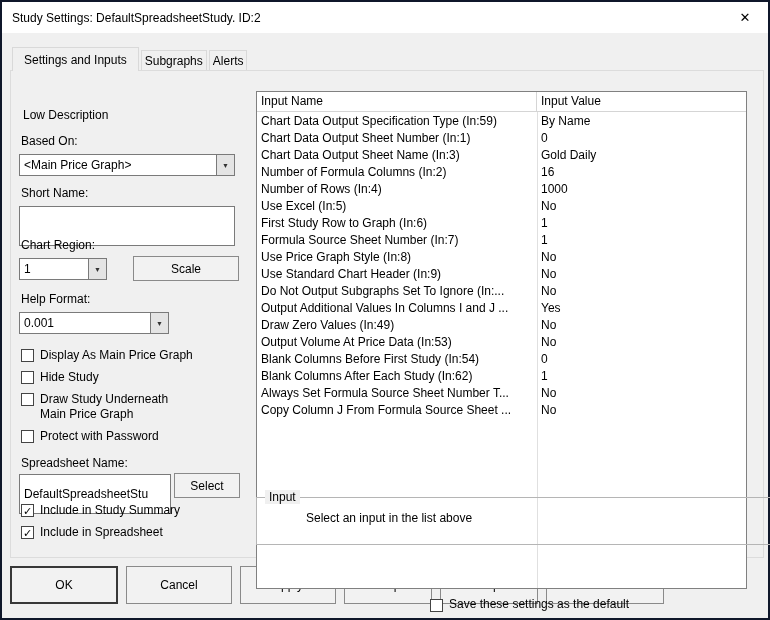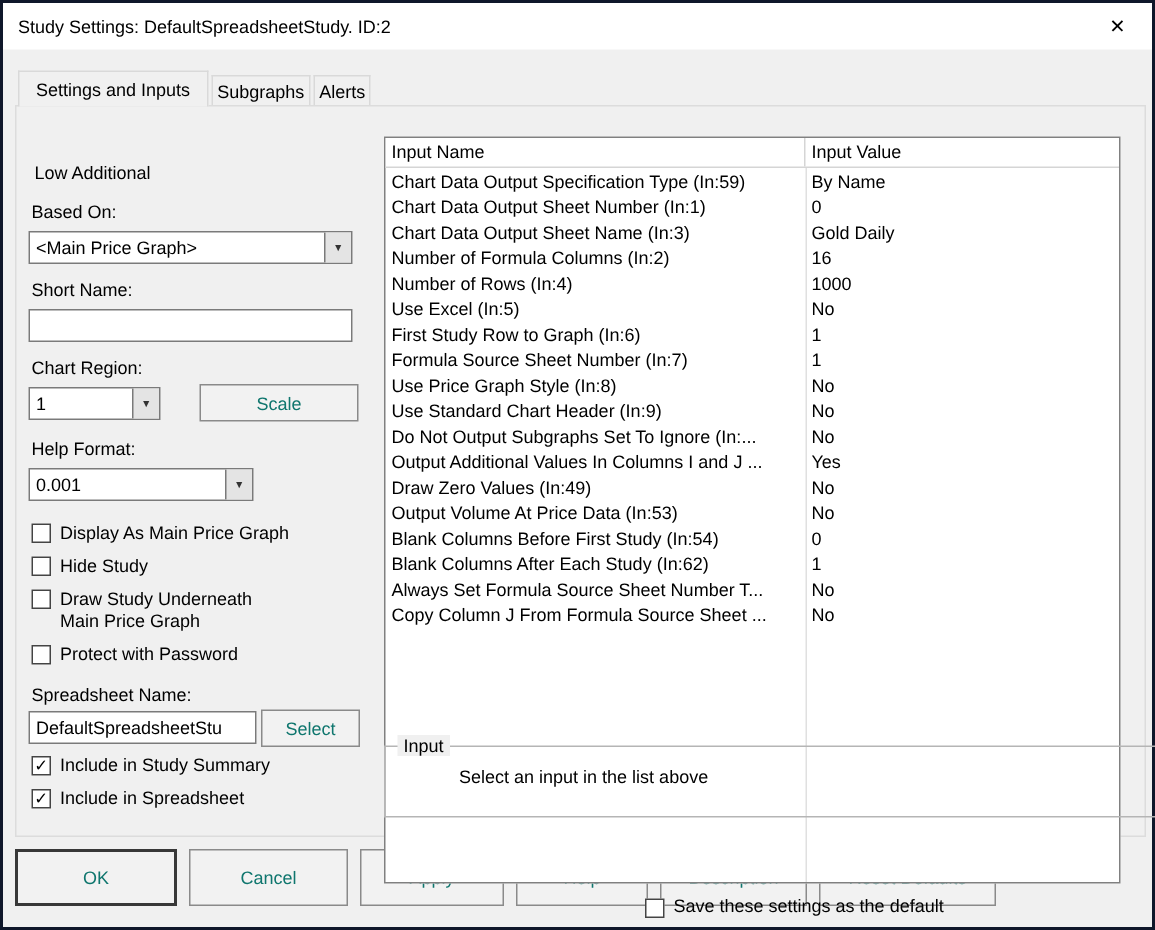--- a/index.html
+++ b/index.html
@@ -44,26 +44,26 @@
   .combo {
     position:absolute; height:22px; background:#fff; border:1px solid #7a7a7a;
     display:flex; align-items:center;
   }
   .combo .val { flex:1; padding-left:4px; white-space:nowrap; overflow:hidden; }
   .combo .arrow {
     width:18px; height:100%; border-left:1px solid #7a7a7a; background:#e4e4e4;
     display:flex; align-items:center; justify-content:center; font-size:7px; color:#333;
   }
   .txt {
-    position:absolute; height:22px; border:1px solid #7a7a7a; background:#fff;
+    position:absolute; height:40px; border:1px solid #7a7a7a; background:#fff;
     font-family:"Liberation Sans","DejaVu Sans",sans-serif; font-size:12px; padding:0 4px;
   }
   .btn {
     background:#f2f2f2; border:1px solid #8a8a8a; font-family:"Liberation Sans","DejaVu Sans",sans-serif;
-    font-size:12px; color:#0f766e; text-align:center; padding:0;
+    font-size:12px; color:#000000; text-align:center; padding:0;
   }
   .btn.small { position:absolute; height:25px; }
   
   .check-group { position:absolute; }
   .check-row { display:flex; align-items:flex-start; margin-bottom:7px; }
   .cb {
     width:13px; height:13px; flex:0 0 13px; border:1px solid #444; background:#fff;
     margin-right:6px; margin-top:1px; text-align:center; line-height:12px; font-size:11px;
   }
   .cb.checked::after { content:"✓"; font-weight:bold; }
@@ -114,21 +114,21 @@
   </div>
 
   <div class="tabs">
     <div class="tab active">Settings and Inputs</div>
     <div class="tab">Subgraphs</div>
     <div class="tab">Alerts</div>
   </div>
 
   <div class="page">
 
-    <span class="lbl" style="left:12px; top:37px;">Low Additional</span>
+    <span class="lbl" style="left:12px; top:37px;">Low Description</span>
 
     <span class="lbl" style="left:10px; top:63px;">Based On:</span>
     <div class="combo" style="left:8px; top:83px; width:216px;">
       <span class="val">&lt;Main Price Graph&gt;</span>
       <span class="arrow">▼</span>
     </div>
 
     <span class="lbl" style="left:10px; top:115px;">Short Name:</span>
     <input class="txt" style="left: 8px; top: 135px; width: 216px;" value="">
 

